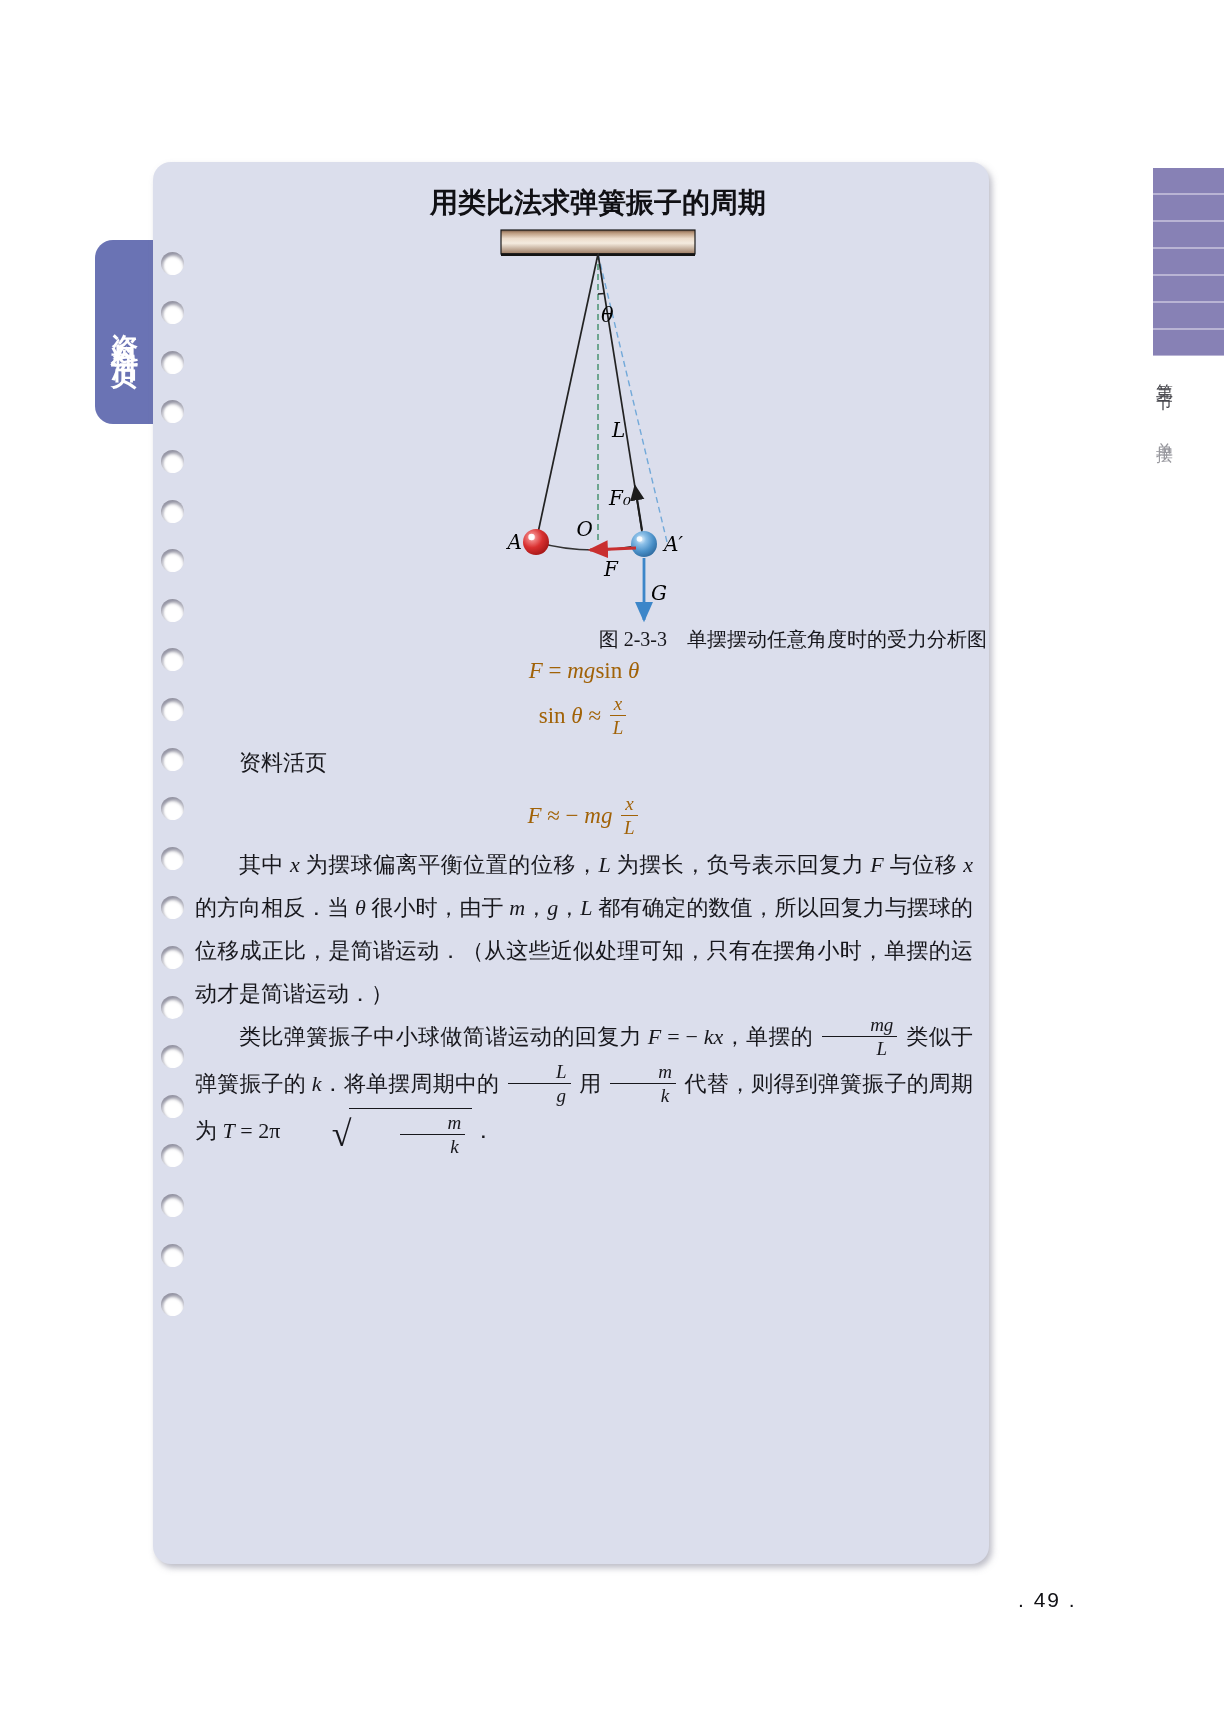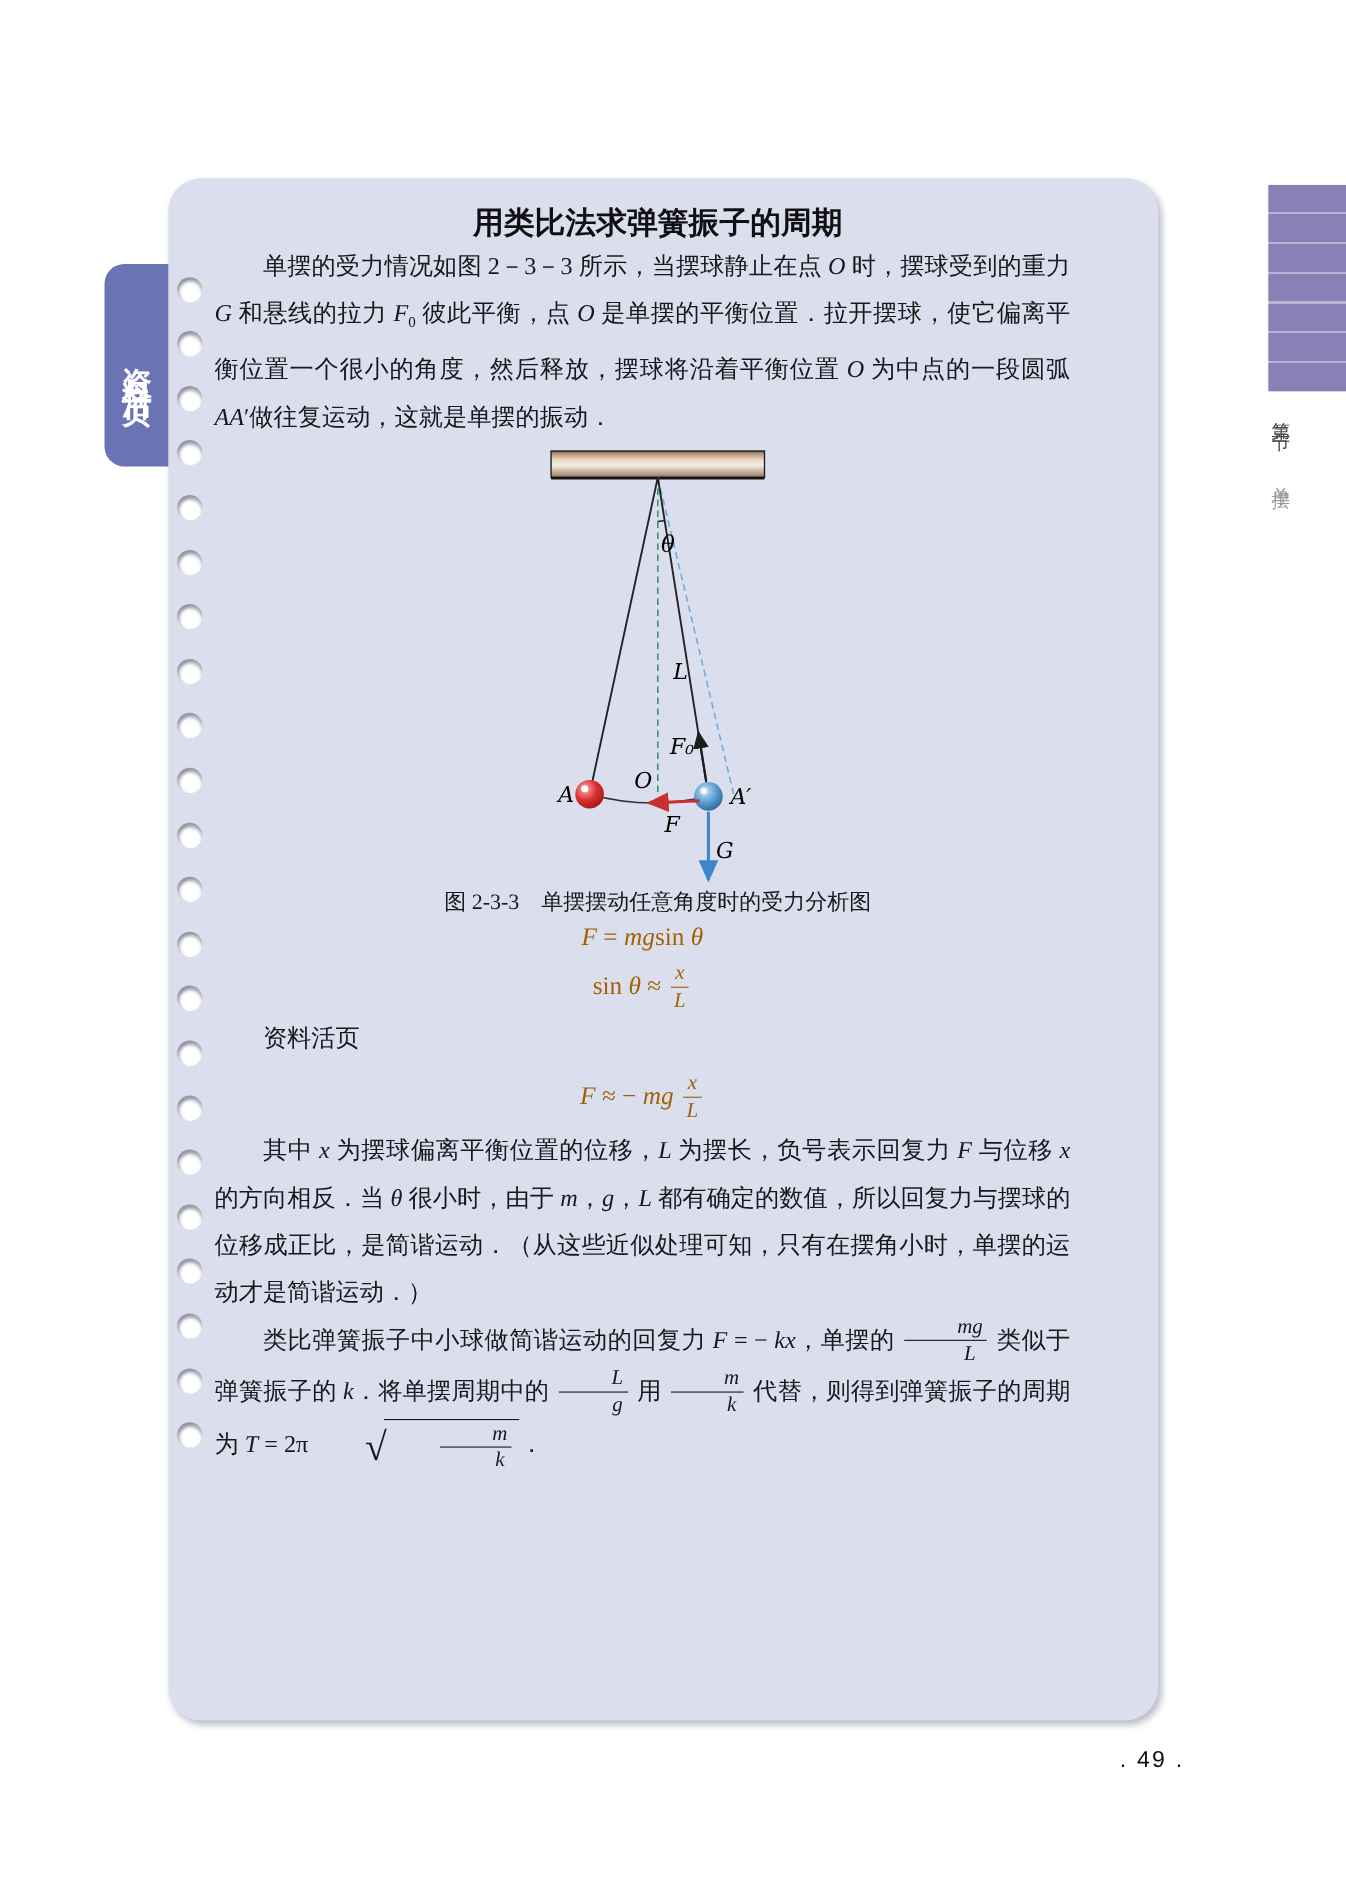--- a/index.html
+++ b/index.html
@@ -13,41 +13,41 @@
     position:absolute;left:95px;top:240px;width:59px;height:184px;
     background:#6a73b4;border-radius:18px 0 0 18px;
     display:flex;align-items:center;justify-content:center;
   }
   .side-tab .vtxt{
     writing-mode:vertical-rl;color:#ffffff;font-size:27px;font-weight:700;
     letter-spacing:10px;font-family:"Liberation Sans",sans-serif;
   }
   
   .card{
-    position:absolute;left:153px;top:162px;width:900px;height:1402px;
-    background:#dbdeec;border-radius:30px;
+    position:absolute;left:153px;top:162px;width:836px;height:1402px;
+    background:#dbdeec;border-radius:18px;
     box-shadow:3px 4px 6px rgba(125,125,145,.5);
   }
   .hole{
     position:absolute;left:8px;width:23px;height:23px;border-radius:50%;
     background:#ffffff;
     box-shadow:inset 0 4px 3px rgba(100,100,122,.55), inset 3px 2px 2px rgba(100,100,122,.30);
   }
   .content{position:absolute;left:42px;top:0;width:778px;}
   h1.title{
     margin:24px 0 0;text-align:center;font-size:28px;line-height:34px;
     font-family:"Liberation Sans",sans-serif;font-weight:700;color:#101014;
     position:relative;left:14px;
   }
   p.body{font-size:22px;line-height:43px;margin:0;text-align:justify;}
   .indent{text-indent:44px;}
   .p1{margin-top:44px;}
   .figure{width:320px;margin:4px auto 0;position:relative;left:14px;}
   .caption{
-    margin-top:-2px;text-align:center;font-size:20px;line-height:26px;
+    margin-top:-2px;text-align:right;font-size:20px;line-height:26px;
     position:relative;left:14px;color:#17171c;
   }
   .p2{margin-top:2px;}
   .formula{text-align:center;font-size:23px;color:#a16207;}
   .f1{margin-top:4px;line-height:30px;}
   .small-angle{margin-top:2px;}
   .f2{margin-top:5px;line-height:50px;}
   .kede{margin-top:4px;}
   .f3{margin-top:5px;line-height:54px;}
   .p3{margin-top:6px;}
@@ -110,21 +110,20 @@
       <div class="hole" style="top: 932.7px;"></div>
       <div class="hole" style="top: 982.3px;"></div>
       <div class="hole" style="top: 1031.9px;"></div>
       <div class="hole" style="top: 1081.5px;"></div>
       <div class="hole" style="top: 1131.1px;"></div>
     </div>
 
   <div class="content">
     <h1 class="title">用类比法求弹簧振子的周期</h1>
 
-    <p class="body indent p1">单摆的受力情况如图 2－3－3 所示，当摆球静止在点 <i>O</i> 时，摆球受到的重力 <i>G</i> 和悬线的拉力 <i>F</i><sub>0</sub> 彼此平衡，点 <i>O</i> 是单摆的平衡位置．拉开摆球，使它偏离平衡位置一个很小的角度，然后释放，摆球将沿着平衡位置 <i>O</i> 为中点的一段圆弧 <i>AA</i>′做往复运动，这就是单摆的振动．</p>
 
     <div class="figure">
       <svg width="320" height="400" viewBox="0 0 320 400">
         <defs>
           <linearGradient id="barG" x1="0" y1="0" x2="0" y2="1">
             <stop offset="0" stop-color="#7a5c48"></stop>
             <stop offset="0.12" stop-color="#bb9a7e"></stop>
             <stop offset="0.35" stop-color="#ecdccb"></stop>
             <stop offset="0.55" stop-color="#f4ebdf"></stop>
             <stop offset="1" stop-color="#9a7960"></stop>

